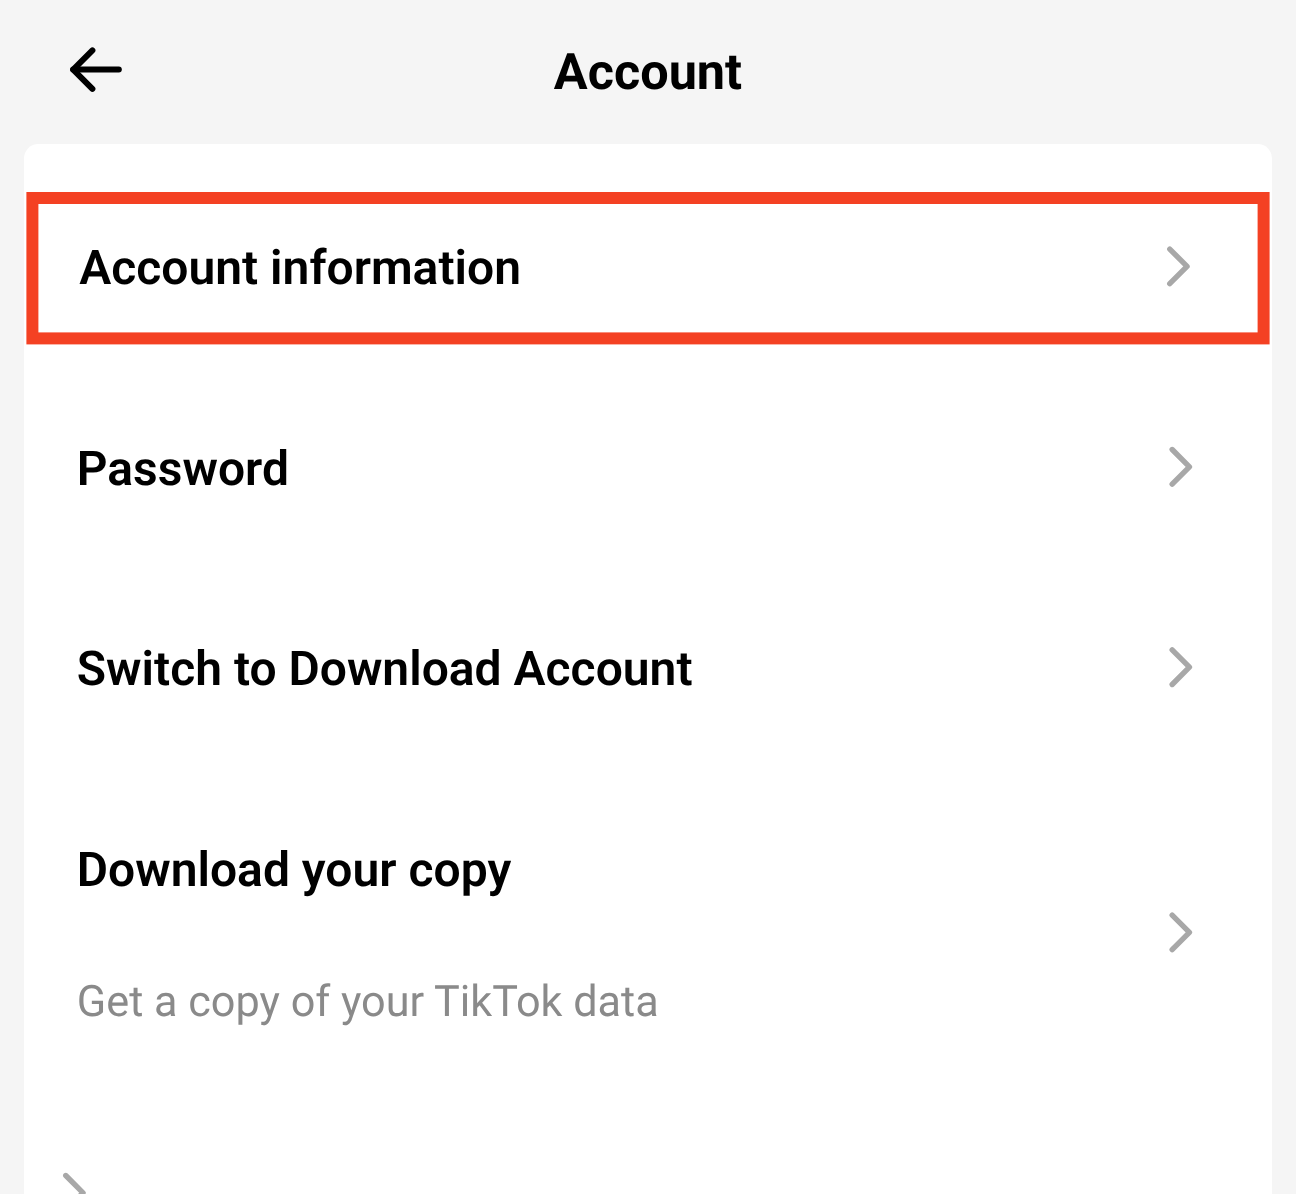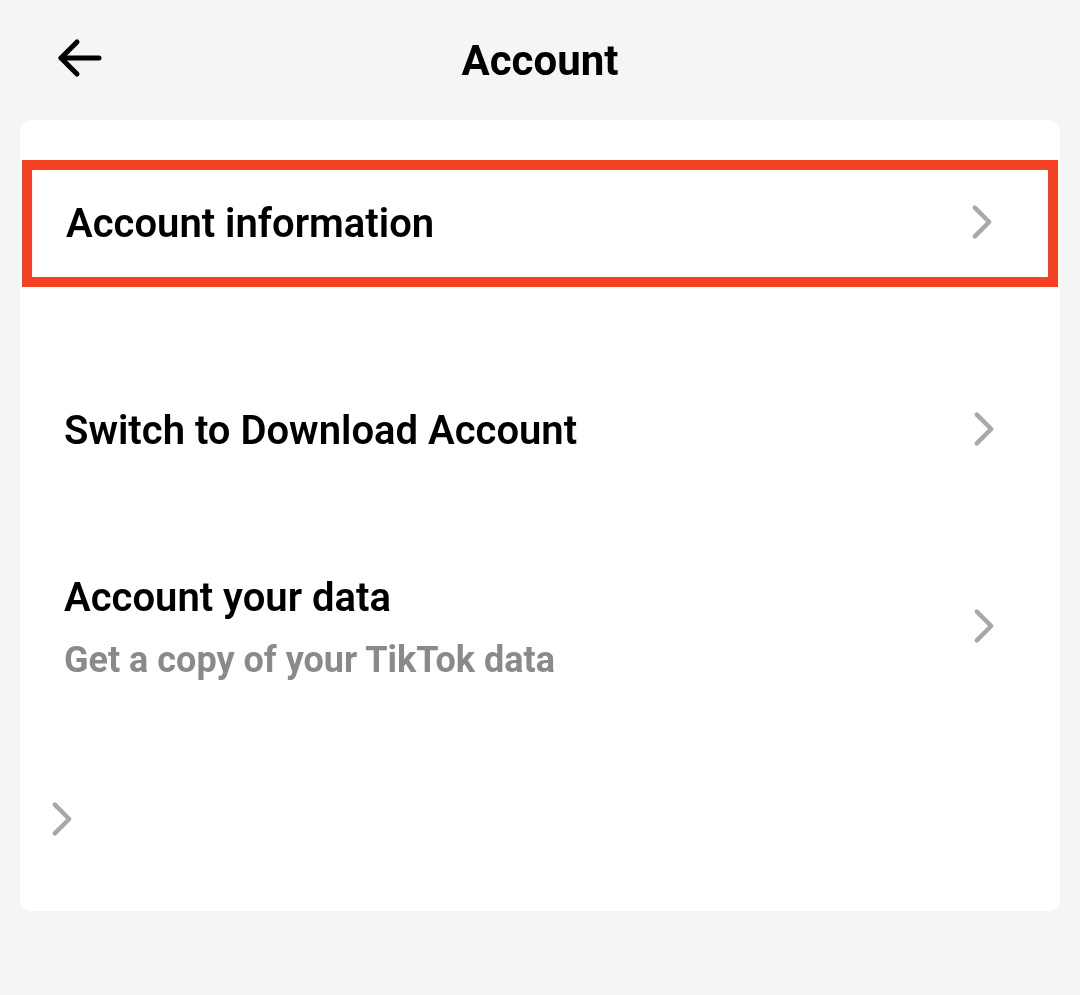--- a/index.html
+++ b/index.html
@@ -62,23 +62,24 @@
       gap: 18px;
     }
     .item-label {
       font-size: 40px;
       font-weight: 600;
       color: #000;
       padding-left: 14px;
     }
     .item-subtitle {
       font-size: 36px;
-      font-weight: 700;
+      font-weight: 400;
       color: #8a8a8a;
       padding-left: 14px;
+      margin-top: 48px;
     }
     .chevron {
       color: #a8a8a8;
       flex-shrink: 0;
     }
     .chevron svg {
       width: 24px;
       height: 36px;
     }
     .spacer {
@@ -106,39 +107,49 @@
     </div>
     <span class="chevron">
       <svg viewBox="0 0 12 20" fill="none" stroke="currentColor" stroke-width="2.5" stroke-linecap="round" stroke-linejoin="round">
         <polyline points="2 2 10 10 2 18"></polyline>
       </svg>
     </span>
   </div>
 
   <div class="spacer"></div>
 
+  <div class="list-item">
+    <div class="item-content">
+      <span class="item-label">Password</span>
+    </div>
+    <span class="chevron">
+      <svg viewBox="0 0 12 20" fill="none" stroke="currentColor" stroke-width="2.5" stroke-linecap="round" stroke-linejoin="round">
+        <polyline points="2 2 10 10 2 18"></polyline>
+      </svg>
+    </span>
+  </div>
 
   <div class="spacer"></div>
 
   <div class="list-item">
     <div class="item-content">
       <span class="item-label">Switch to Download Account</span>
     </div>
     <span class="chevron">
       <svg viewBox="0 0 12 20" fill="none" stroke="currentColor" stroke-width="2.5" stroke-linecap="round" stroke-linejoin="round">
         <polyline points="2 2 10 10 2 18"></polyline>
       </svg>
     </span>
   </div>
 
   <div class="spacer"></div>
 
   <div class="list-item">
     <div class="item-content">
-      <span class="item-label">Account your data</span>
+      <span class="item-label">Download your copy</span>
       <span class="item-subtitle">Get a copy of your TikTok data</span>
     </div>
     <span class="chevron">
       <svg viewBox="0 0 12 20" fill="none" stroke="currentColor" stroke-width="2.5" stroke-linecap="round" stroke-linejoin="round">
         <polyline points="2 2 10 10 2 18"></polyline>
       </svg>
     </span>
   </div>
 
   <div class="spacer"></div>

